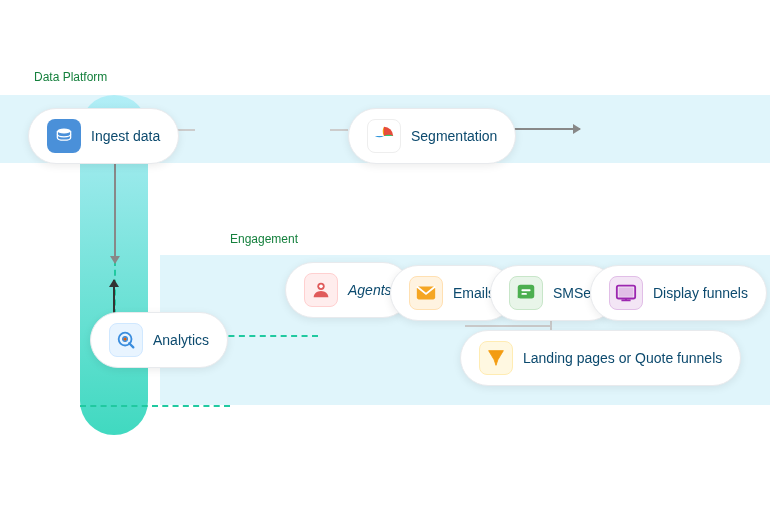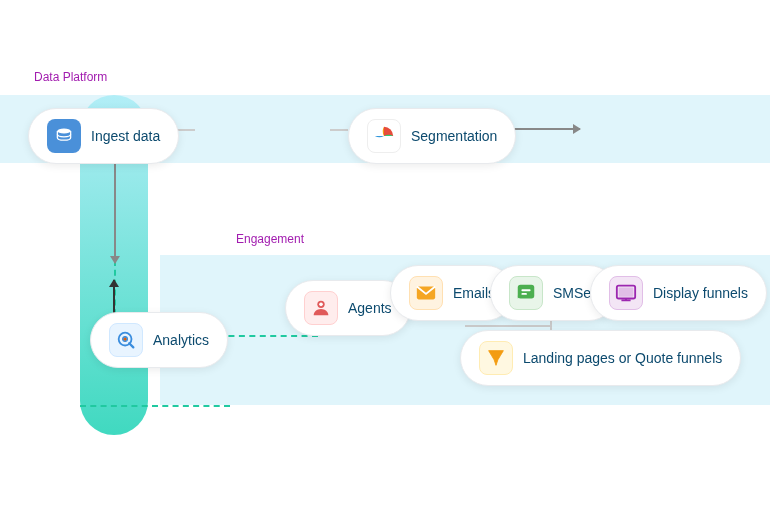--- a/index.html
+++ b/index.html
@@ -94,21 +94,21 @@
       position: absolute;
       width: 2px;
       border-left: 2.5px dashed #20c9a0;
       z-index: 5;
     }
 
     
     .top-label {
       position: absolute;
       font-size: 12px;
-      color: #a21caf;
+      color: #15803d;
       font-weight: 500;
       z-index: 10;
       background: white;
       padding: 2px 6px;
       border-radius: 4px;
     }
 
     
     .icon-database { background: #4a90d9; }
     .icon-chart { background: #f5a623; }
@@ -120,21 +120,21 @@
 
 <div class="diagram-container">
 
   <div class="band-top"></div>
   <div class="band-bottom"></div>
 
   <div class="band-left"></div>
 
   <div class="top-label" style="top:68px; left:28px;">Data Platform</div>
 
-  <div class="top-label" style="top:230px; left:230px;">Engagement</div>
+  <div class="top-label" style="top:230px; left:224px;">Engagement</div>
 
   <div style="position:absolute; top:128px; left:460px; width:120px; height:2px; background:#888; z-index:5;">
     <div style="position:absolute; right:-1px; top:-4px; width:0; height:0; border-left:8px solid #888; border-top:5px solid transparent; border-bottom:5px solid transparent;"></div>
   </div>
 
   <div style="position:absolute; top:280px; left:113px; width:2px; height:80px; background:#333; z-index:6;">
     <div style="position:absolute; top:-1px; left:-4px; width:0; height:0; border-bottom:8px solid #333; border-left:5px solid transparent; border-right:5px solid transparent;"></div>
   </div>
 
   <div class="dashed-line-h" style="top:335px; left:218px; width:100px;"></div>
@@ -173,21 +173,21 @@
       <svg width="22" height="22" viewBox="0 0 24 24">
         <path d="M12 2 A10 10 0 0 1 22 12 L12 12 Z" fill="#e74c3c"></path>
         <path d="M12 12 A10 10 0 0 1 2 12 L12 12 Z" fill="#3498db"></path>
         <path d="M12 12 A10 10 0 0 1 12 2 L12 12 Z" fill="#f39c12"></path>
         <path d="M12 12 A10 10 0 0 1 22 12 L12 12 Z" fill="#2ecc71"></path>
       </svg>
     </div>
     <span class="pill-label">Segmentation</span>
   </div>
 
-  <div class="pill" style="top:280px; left:285px;">
+  <div class="pill" style="top:262px; left:285px;font-style:italic;">
     <div class="icon-box icon-agent">
       <svg width="22" height="22" viewBox="0 0 24 24">
         <circle cx="12" cy="8" r="4" fill="#e05a5a"></circle>
         <path d="M4 20c0-4 3.6-7 8-7s8 3 8 7" fill="#e05a5a"></path>
         <circle cx="12" cy="8" r="2" fill="white"></circle>
       </svg>
     </div>
     <span class="pill-label">Agents</span>
   </div>
 

